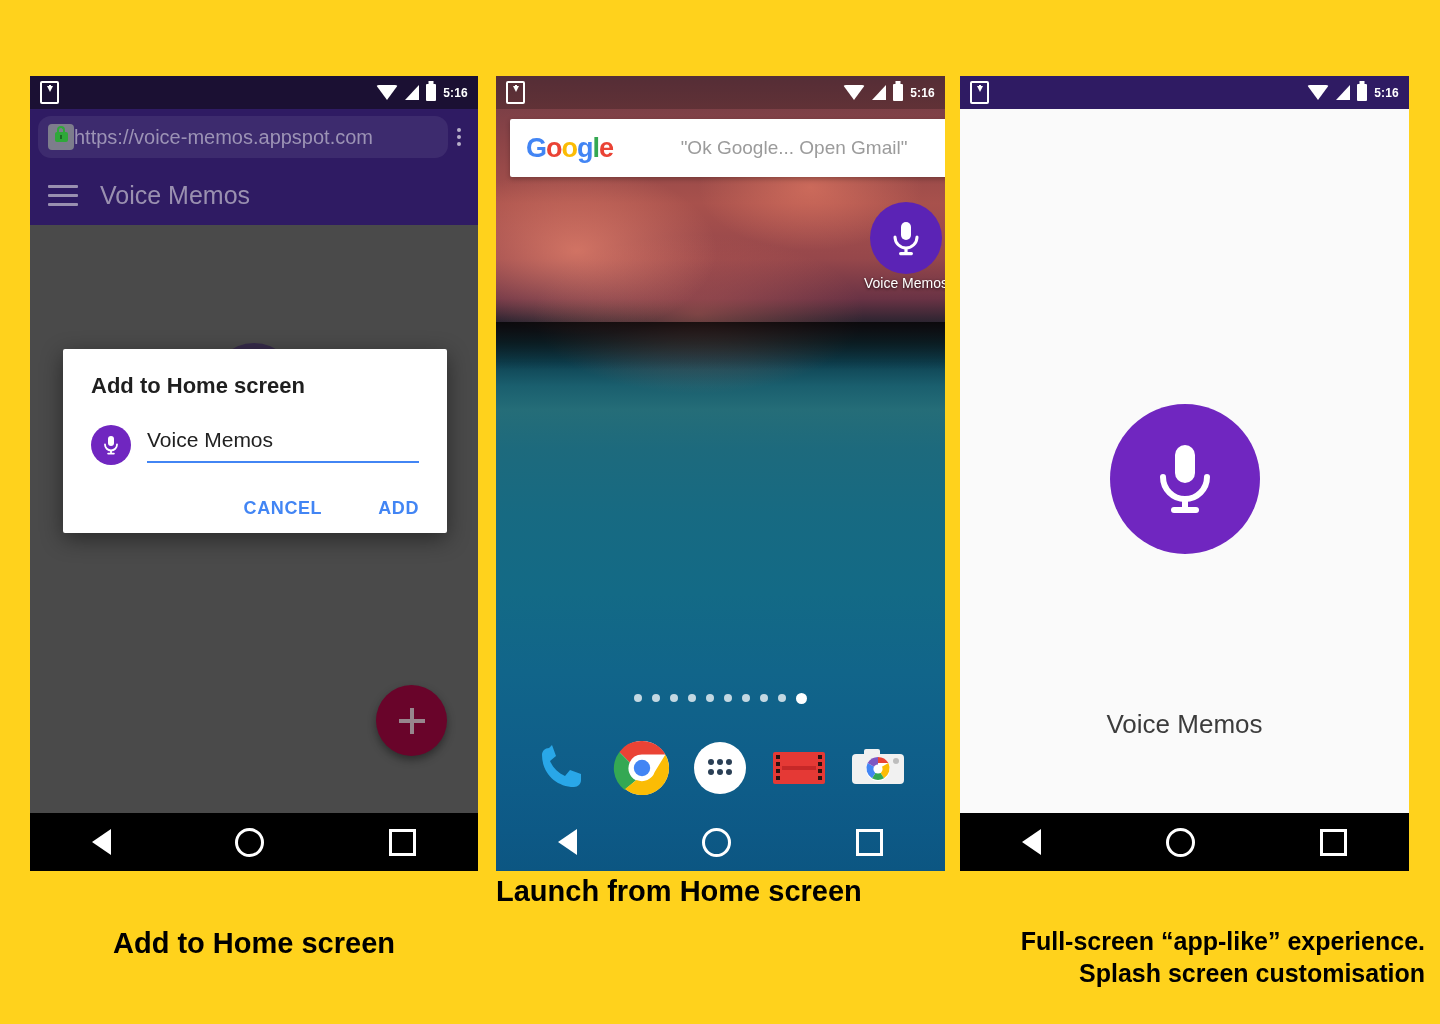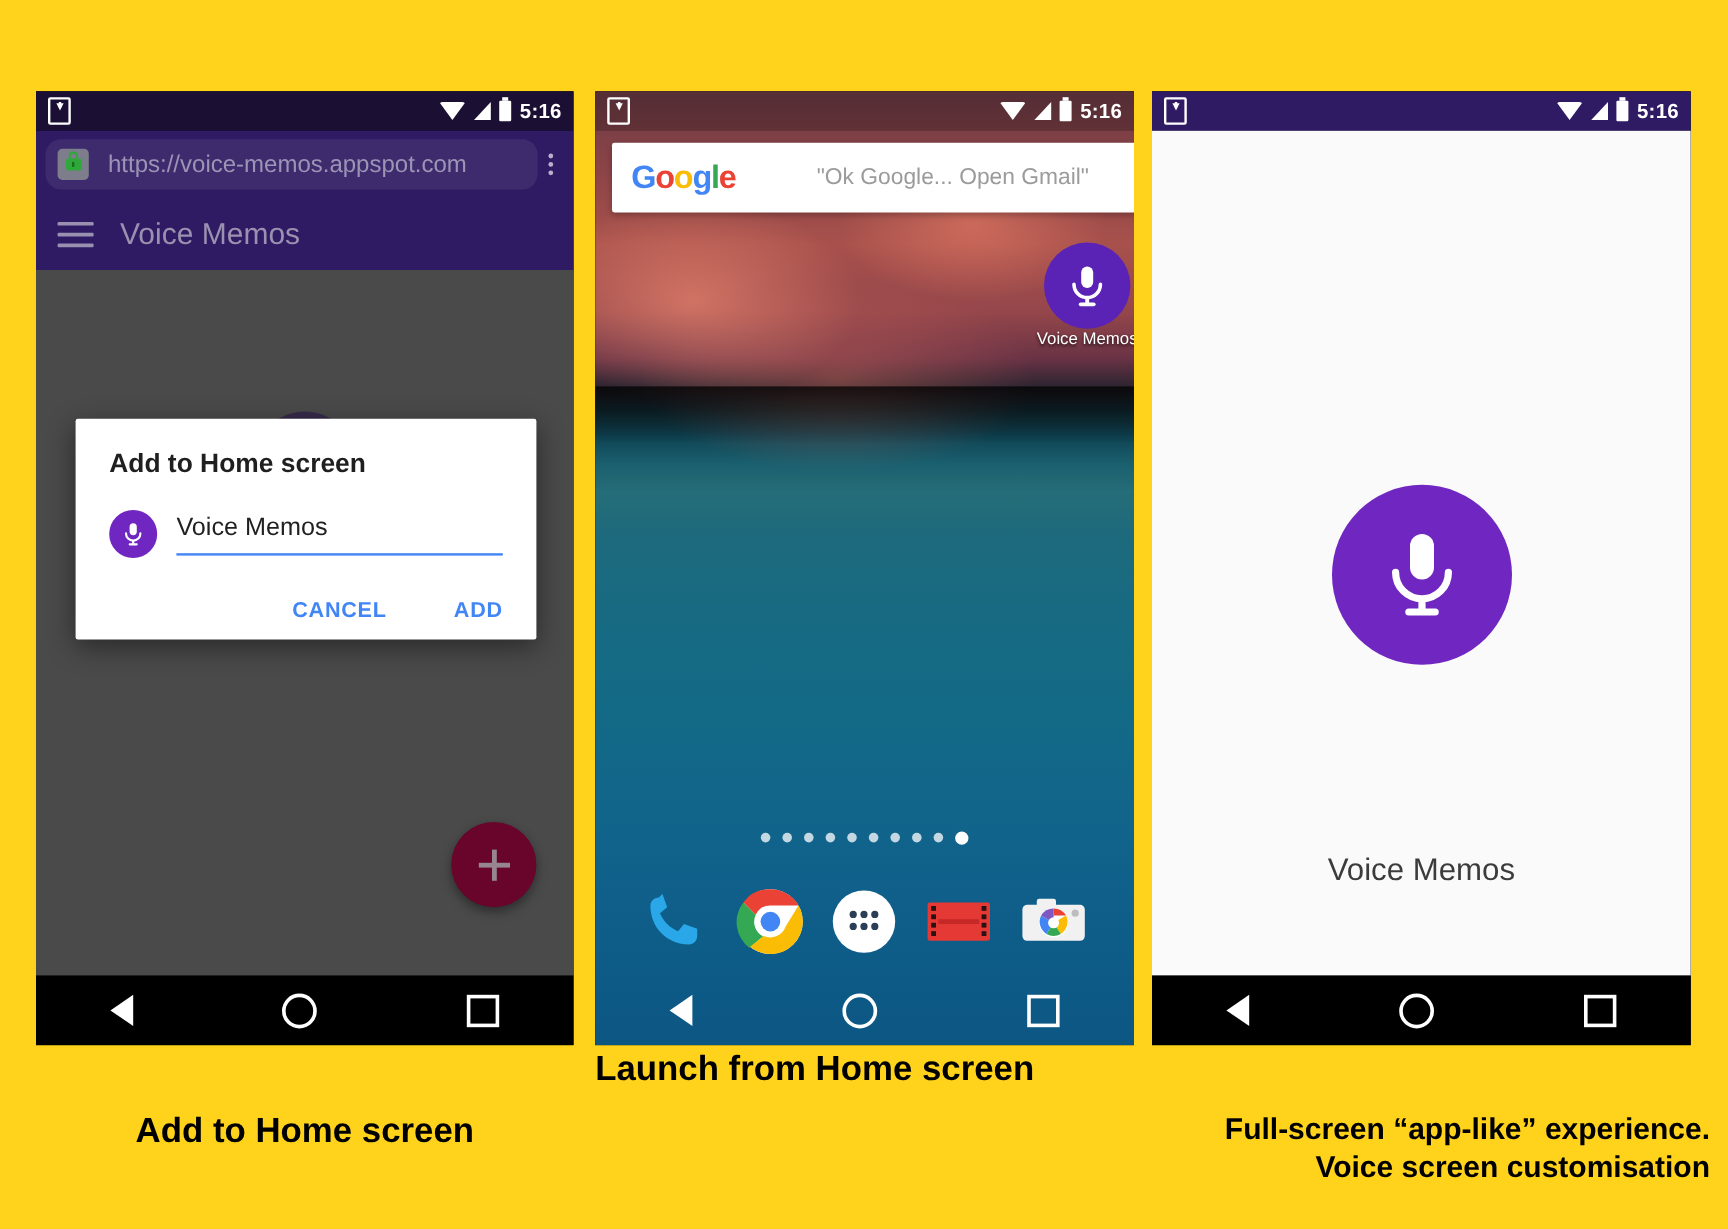--- a/index.html
+++ b/index.html
@@ -19,21 +19,21 @@
   #phone3{left:960px;top:76px;width:449px;height:795px;}
 
   .statusbar{
     position:absolute;left:0;top:0;width:100%;height:33px;
     display:flex;align-items:center;box-sizing:border-box;padding:0 10px;
   }
   .sb-dark{background:#1b1033;}
   .sb-purple{background:#2f1b63;}
   .sb-transparent{background:rgba(0,0,0,0.22);}
   .sb-right{margin-left:auto;display:flex;align-items:center;gap:7px;}
-  .sb-time{color:#fff;font-size:17px;font-weight:bold;letter-spacing:.2px;}
+  .sb-time{color:#fff;font-size:12px;font-weight:bold;letter-spacing:.2px;}
 
   .ic{display:inline-block;}
   .ic-download{
     width:15px;height:19px;border:2px solid #fff;border-radius:2px;
     position:relative;
   }
   .ic-download:after{
     content:"";position:absolute;left:50%;top:3px;transform:translateX(-50%);
     width:0;height:0;border-left:3px solid transparent;border-right:3px solid transparent;
     border-top:6px solid #fff;
@@ -57,21 +57,21 @@
     width:5px;height:3px;background:#fff;
   }
 
   
   #phone1 .urlbar{
     position:absolute;left:0;top:33px;width:100%;height:56px;background:#2f1b63;
     display:flex;align-items:center;box-sizing:border-box;padding:0 8px;
   }
   #phone1 .urlfield{
     flex:1;height:42px;background:rgba(255,255,255,0.07);border-radius:13px;
-    display:flex;align-items:center;padding:0 10px;box-sizing:border-box;gap:16px;
+    display:flex;align-items:center;padding:0 10px;box-sizing:border-box;gap:0;
   }
   .lockbox{
     width:26px;height:26px;border-radius:4px;background:#7d7d8c;
     display:flex;align-items:center;justify-content:center;flex:0 0 auto;
   }
   .lockbody{width:13px;height:10px;background:#2fa83a;border-radius:2px;position:relative;}
   .lockbody:before{
     content:"";position:absolute;left:50%;top:-6px;transform:translateX(-50%);
     width:8px;height:8px;border:2px solid #2fa83a;border-bottom:none;
     border-radius:5px 5px 0 0;box-sizing:border-box;
@@ -433,16 +433,16 @@
       <span class="nav-back"></span>
       <span class="nav-home"></span>
       <span class="nav-recent"></span>
     </div>
   </div>
 
   <div class="caption" id="cap1">Add to Home screen</div>
   <div class="caption" id="cap2">Launch from Home screen</div>
   <div class="caption" id="cap3">
     <div>Full-screen “app-like” experience.</div>
-    <div>Voice screen customisation</div>
+    <div>Splash screen customisation</div>
   </div>
 
 </div>
 
 </body></html>

